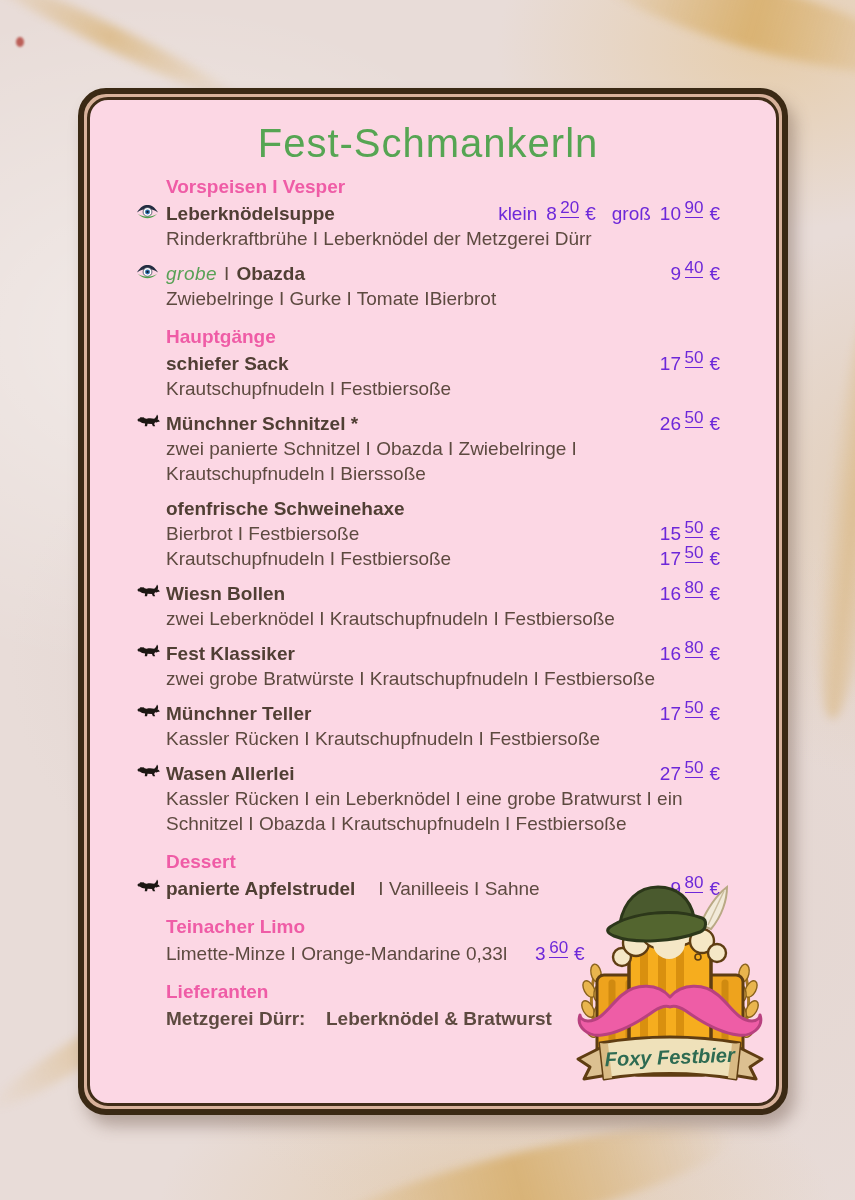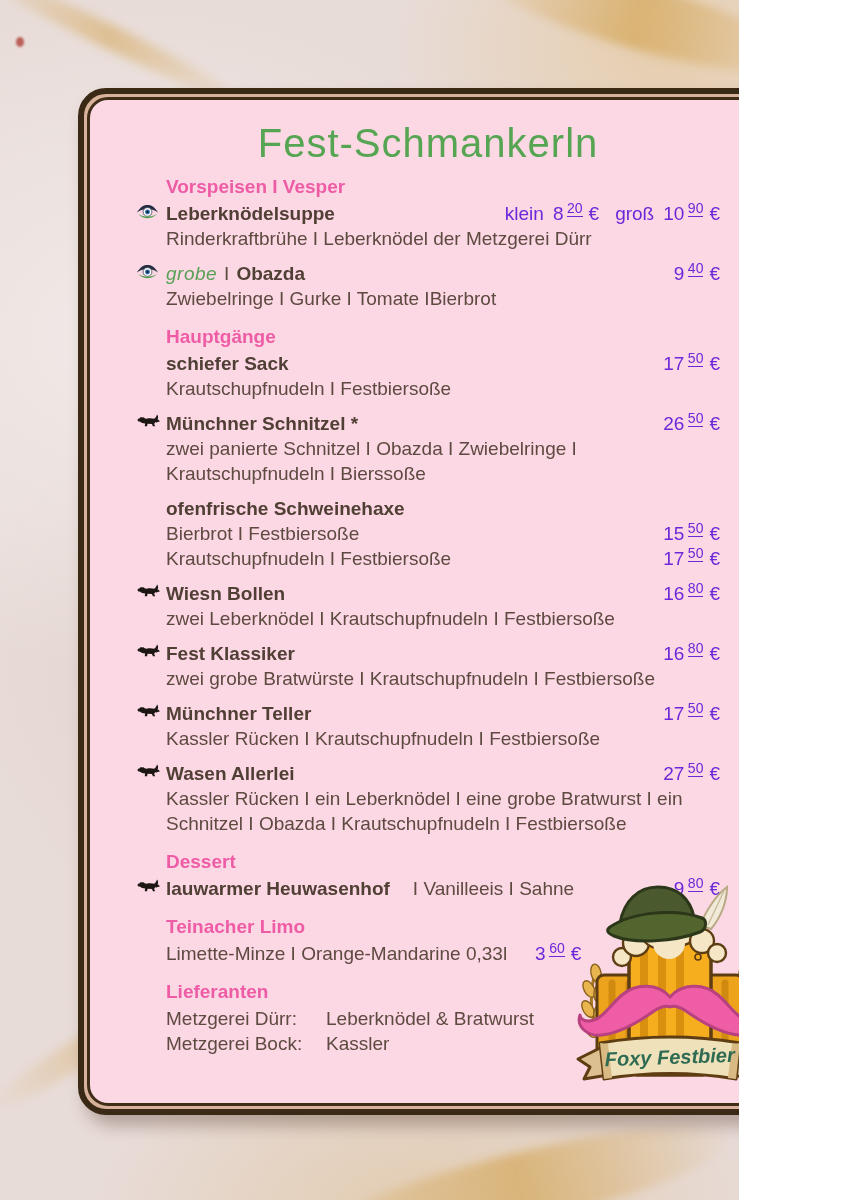--- a/index.html
+++ b/index.html
@@ -2,21 +2,21 @@
 <html><head>
 <meta charset="utf-8">
 <style>
   * { box-sizing: border-box; margin: 0; padding: 0; }
   html,body { width:855px; height:1200px; }
   body {
     font-family: "Liberation Sans", "DejaVu Sans", sans-serif;
     overflow: hidden;
   }
   #stage {
-    position: relative; width:739px; height:1200px; overflow:hidden;
+    position: relative; width:855px; height:1200px; overflow:hidden;
     background-color:#e8dcd8;
     background-image:
       radial-gradient(420px 280px at 90% 4%, rgba(228,188,120,0.45), rgba(228,188,120,0) 65%),
       radial-gradient(280px 420px at 101% 42%, rgba(214,178,120,0.30), rgba(214,178,120,0) 65%),
       radial-gradient(520px 260px at 58% 101%, rgba(219,180,115,0.40), rgba(219,180,115,0) 65%),
       radial-gradient(600px 480px at 18% 28%, rgba(255,255,255,0.40), rgba(255,255,255,0) 70%),
       radial-gradient(500px 400px at 45% 55%, rgba(214,196,192,0.45), rgba(214,196,192,0) 75%),
       radial-gradient(700px 500px at 75% 75%, rgba(223,207,201,0.5), rgba(223,207,201,0) 75%);
   }
   .vein { position:absolute; filter: blur(5px); border-radius:50%; }
@@ -56,26 +56,26 @@
   .line { display:flex; align-items:flex-end; position:relative; padding-left:30px; white-space:nowrap; }
   .descline { padding-left:30px; }
   .icon-cell { position:absolute; left:0; top:3px; width:26px; height:18px; }
   .icon-cell svg { display:block; }
   .name { font-weight:700; color:#503f34; }
   .suffix { margin-left:23px; }
   .vegi { color:#58a156; font-style:italic; letter-spacing:.5px; }
   .sep { margin:0 7px; }
   .price { margin-left:auto; display:inline-flex; align-items:baseline; white-space:nowrap; color:#6d28d9; }
   .price.inline { margin-left:28px; }
-  .cents { font-size:14px; line-height:1; position:relative; top:-7px; margin-left:3.5px;
+  .cents { font-size:17px; line-height:1; position:relative; top:-7px; margin-left:3.5px;
            border-bottom:1.6px solid currentColor; padding-bottom:1px; }
   .cur { margin-left:6px; }
   .size-label { margin-right:9px; }
   .size-label.lg { margin-left:16px; }
-  .lief-row { display:grid; grid-template-columns:160px 1fr; padding-left:30px; }
+  .lief-row { display:grid; grid-template-columns:160px 1fr; padding-left:30px;font-weight:bold; }
   .logo { position:absolute; right:8px; bottom:12px; width:196px; height:212px; }
 </style>
 </head>
 <body>
 
 <div id="stage">
   <div class="vein gold" id="vein1"></div>
   <div class="vein gold" id="vein2"></div>
   <div class="vein gold" id="vein3"></div>
   <div class="vein gold" id="vein4"></div>
@@ -265,21 +265,21 @@
         </div>
 
         <div class="sec-header">Dessert</div>
         <div class="item">
           <div class="line">
             <span class="icon-cell">
               <svg viewBox="0 0 34 22" width="24" height="15">
                   <path fill="#1c1713" d="M2 10 C1 8 2.5 6 4.5 6.6 C5 4.8 7 4.2 8.4 5.2 C9.8 4.4 11.4 5 12 6.4 L15 6.8 C18.6 6 22.6 6 26 7 C28 5.6 29.6 3.4 30.2 0.8 C32 2.6 32.4 5.8 31 8.2 C32.8 8.4 34 10 34 11.8 C32.6 11.2 31 11.4 29.8 12.4 L27.4 12 L26 14.8 L27.6 18 L24.2 18 L22.8 14.6 L16.4 14.4 L15.6 18 L12.2 18 L12.8 14 C9.8 13.8 6.8 12.8 4.8 11 C3.6 11.6 2.4 11 2 10 Z"></path>
                 </svg>
             </span>
-            <span class="name">lauwarmer Heuwasenhof</span>
+            <span class="name">panierte Apfelstrudel</span>
             <span class="suffix">I Vanilleeis  I Sahne</span>
             <span class="price">
               <span>9</span>
                 <span class="cents">80</span>
                 <span class="cur">€</span>
             </span>
           </div>
         </div>
 
         <div class="sec-header">Teinacher Limo</div>
@@ -292,24 +292,20 @@
                 <span class="cur">€</span>
             </span>
           </div>
         </div>
 
         <div class="sec-header">Lieferanten</div>
         <div>
           <div class="lief-row">
             <span>Metzgerei Dürr:</span>
             <span>Leberknödel &amp; Bratwurst</span>
-          </div>
-          <div class="lief-row">
-            <span>Metzgerei Bock:</span>
-            <span>Kassler</span>
           </div>
 
         </div>
 
       </div>
 
       <svg class="logo" viewBox="0 0 196 212">
 
         <g>
           <path d="M32 172 C20 150 15 120 24 90" fill="none" stroke="#a87722" stroke-width="3"></path>

